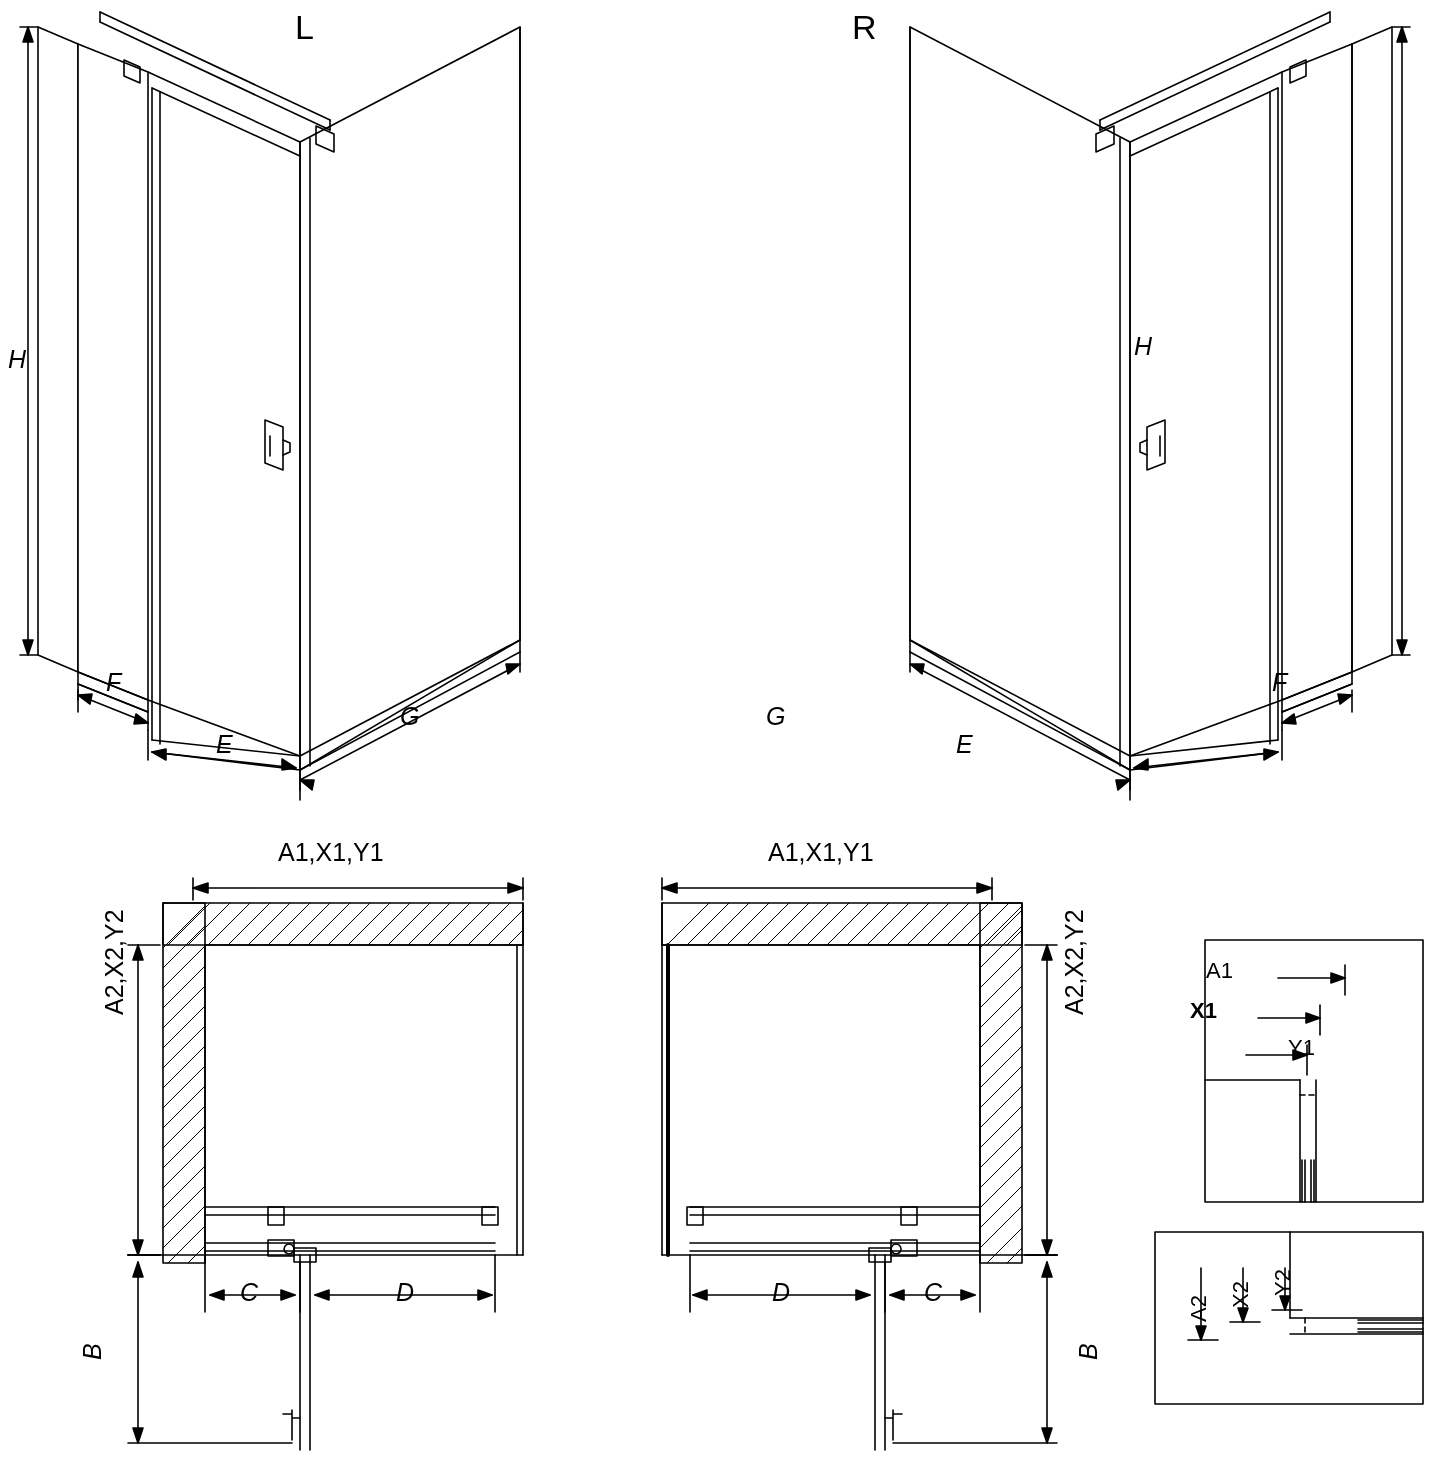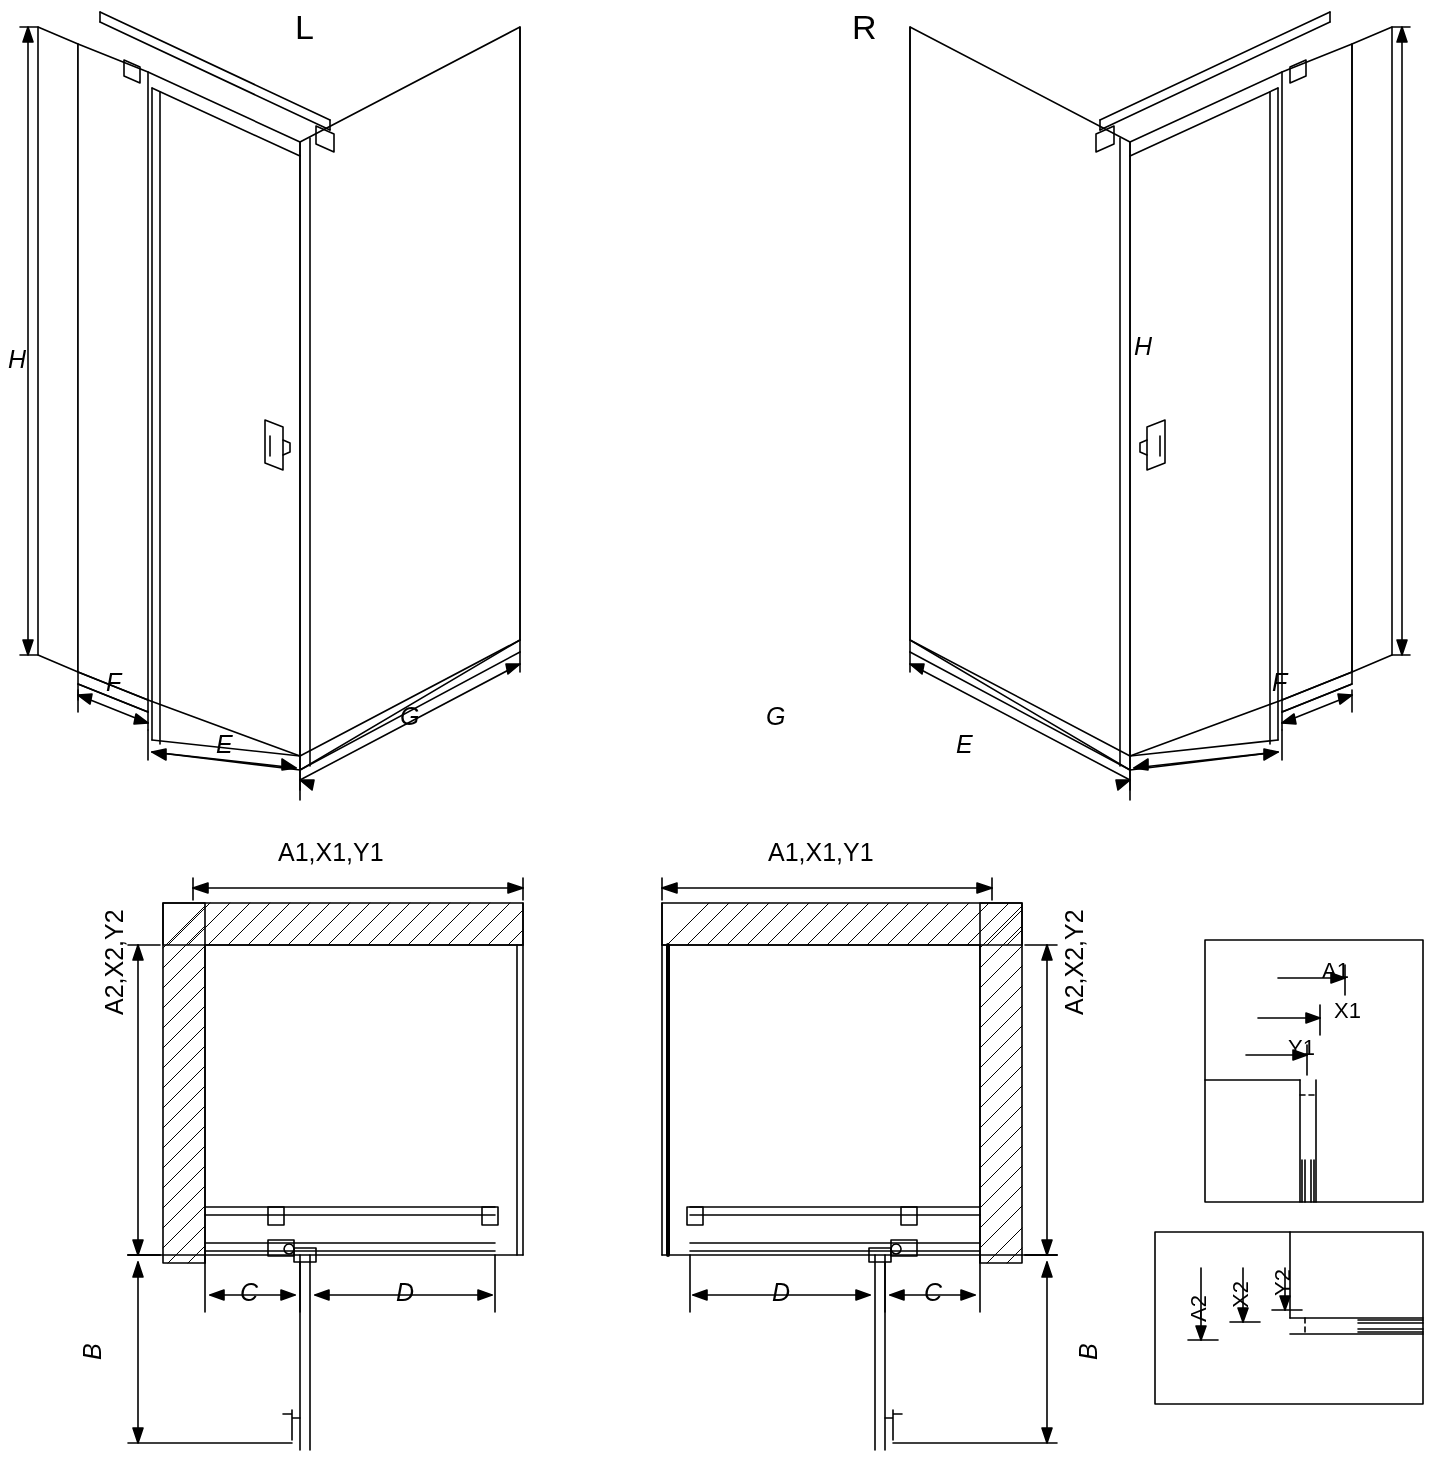--- a/index.html
+++ b/index.html
@@ -308,21 +308,21 @@
   <div class="lbl mid" style="left:1060px;top:1015px;width:200px;transform:rotate(-90deg);transform-origin:0 0;text-align:left;">A2,X2,Y2</div>
 
   <div class="lbl mid ital" style="left:240px;top:1278px;">C</div>
   <div class="lbl mid ital" style="left:396px;top:1278px;">D</div>
   <div class="lbl mid ital" style="left:772px;top:1278px;">D</div>
   <div class="lbl mid ital" style="left:924px;top:1278px;">C</div>
 
   <div class="lbl mid ital" style="left:78px;top:1360px;transform:rotate(-90deg);transform-origin:0 0;">B</div>
   <div class="lbl mid ital" style="left:1074px;top:1360px;transform:rotate(-90deg);transform-origin:0 0;">B</div>
 
-  <div class="lbl sm" style="left:1322px;top:958px;">A1</div>
-  <div class="lbl sm" style="left:1334px;top:998px;">X1</div>
+  <div class="lbl sm" style="left:1206px;top:958px;">A1</div>
+  <div class="lbl sm" style="left:1190px;top:998px;font-weight:bold;">X1</div>
   <div class="lbl sm" style="left:1288px;top:1035px;">Y1</div>
 
   <div class="lbl sm" style="left:1186px;top:1322px;transform:rotate(-90deg);transform-origin:0 0;">A2</div>
   <div class="lbl sm" style="left:1228px;top:1308px;transform:rotate(-90deg);transform-origin:0 0;">X2</div>
   <div class="lbl sm" style="left:1270px;top:1296px;transform:rotate(-90deg);transform-origin:0 0;">Y2</div>
 
 </div>
 
 </body></html>

